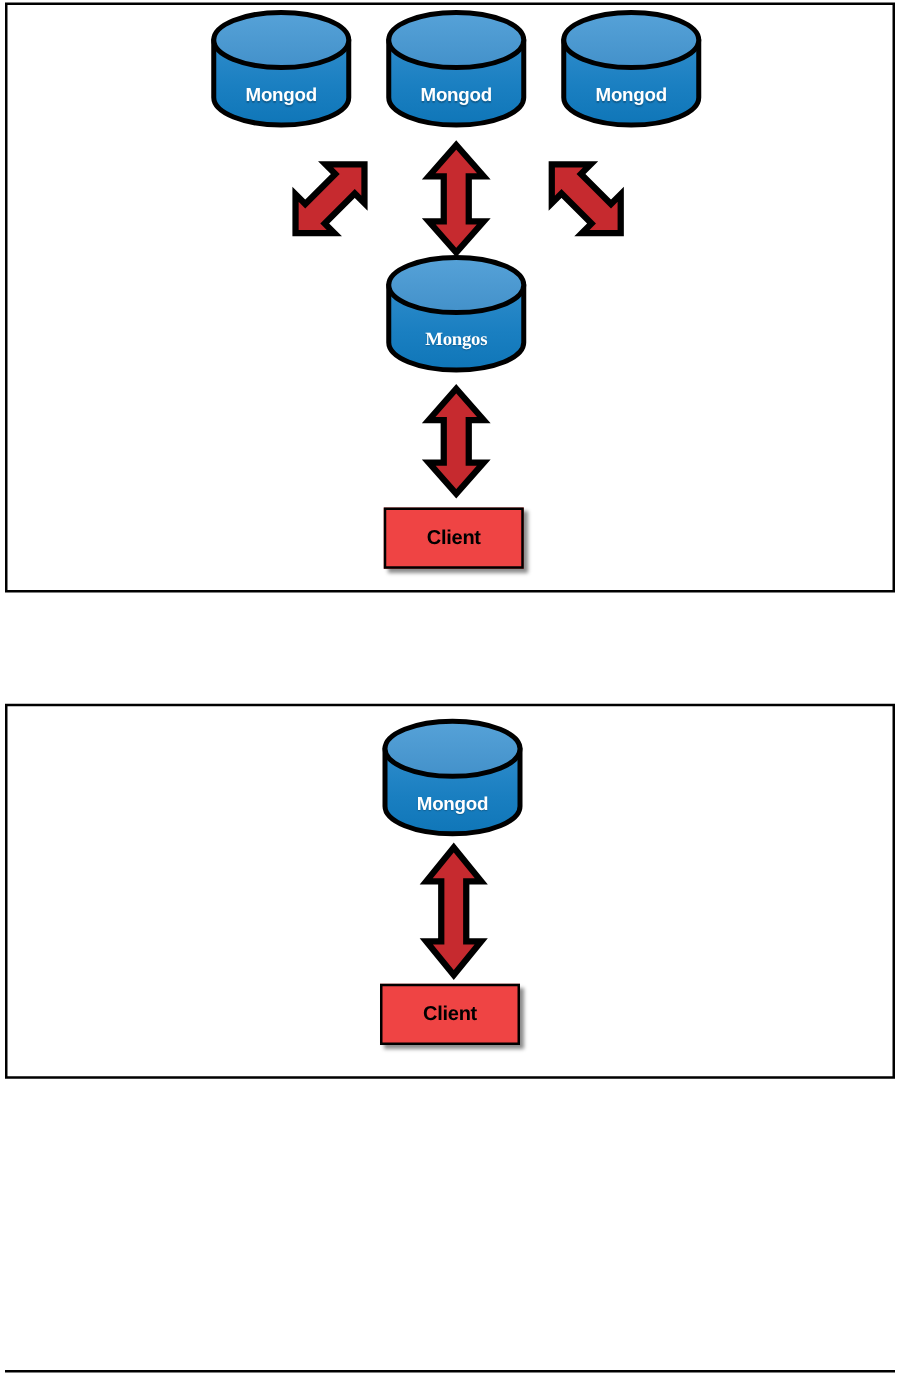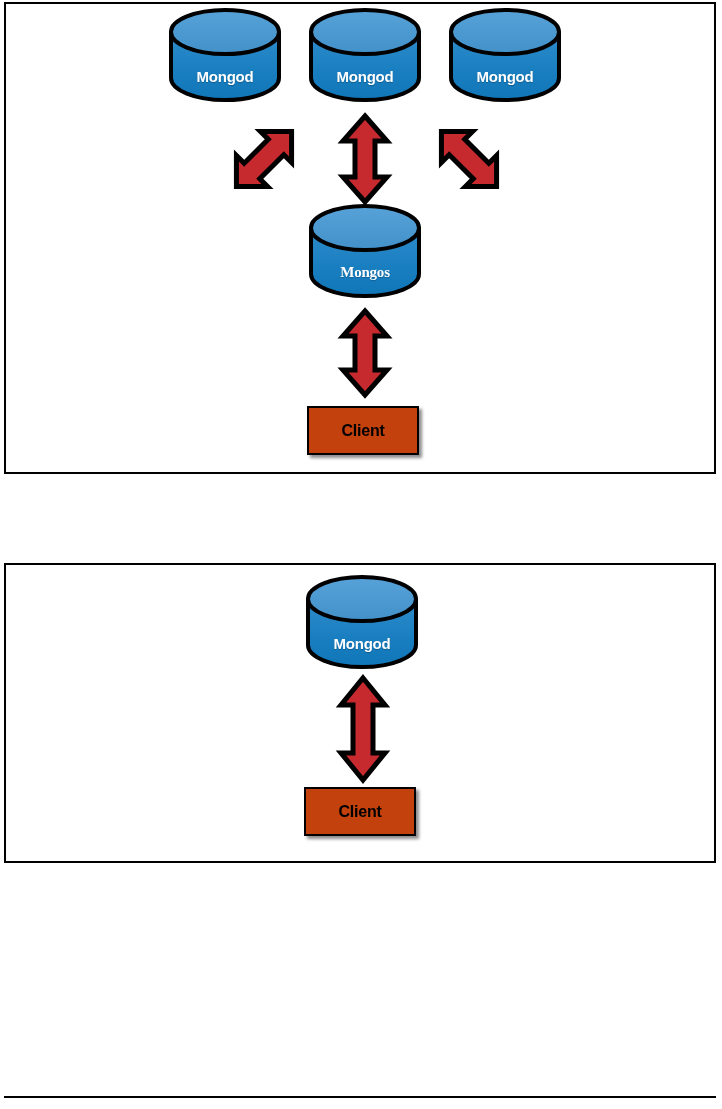--- a/index.html
+++ b/index.html
@@ -74,21 +74,21 @@
     font-size: 15px;
     letter-spacing: -0.2px;
     font-family: "Liberation Sans", sans-serif;
     text-shadow: 0 1px 1px rgba(0,0,0,0.25);
     pointer-events: none;
     white-space: nowrap;
   }
 
   .client-box {
     position: absolute;
-    background: #c2410c;
+    background: #ef4444;
     border: 2px solid #000000;
     box-sizing: border-box;
     box-shadow: 3px 3px 3px rgba(0,0,0,0.45);
     display: flex;
     align-items: center;
     justify-content: center;
   }
   .client-label {
     color: #000000;
     font-weight: bold;

